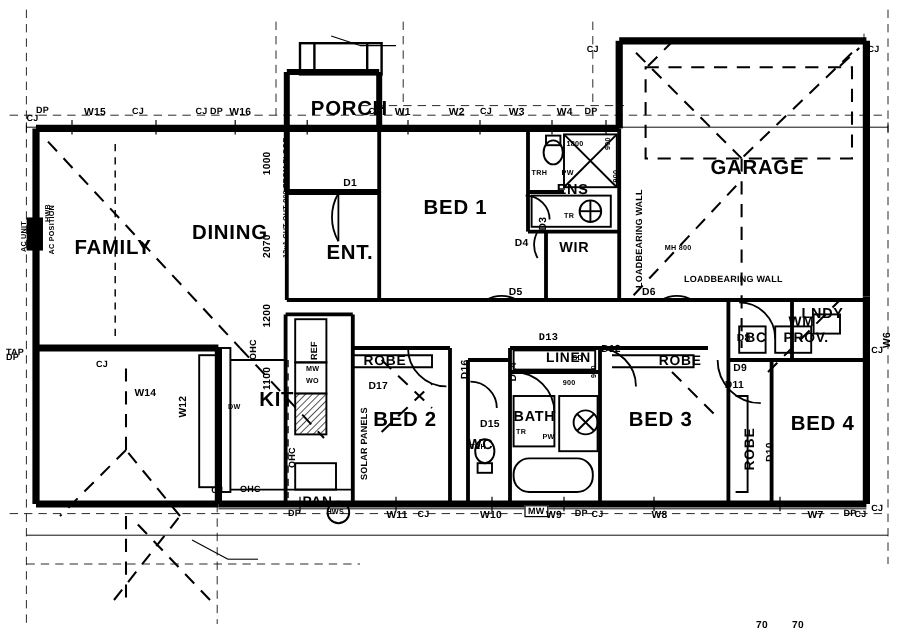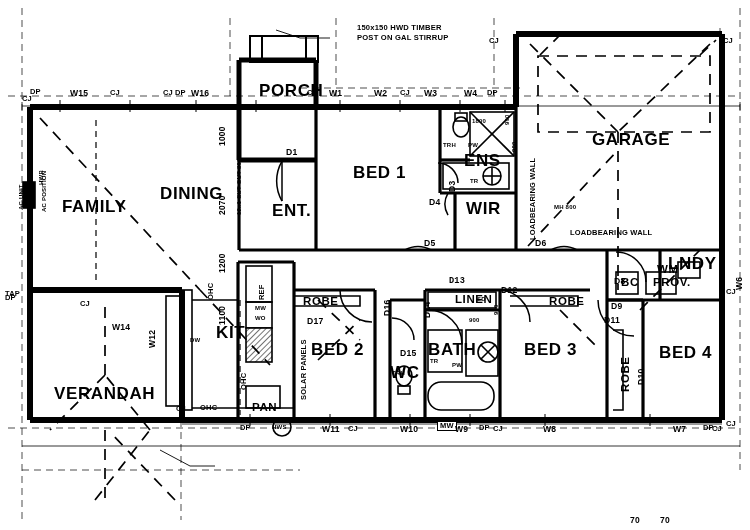--- a/index.html
+++ b/index.html
@@ -3,21 +3,21 @@
 <meta charset="utf-8">
 <style>
   html,body{margin:0;padding:0;background:#ffffff;}
   body{width:750px;height:530px;overflow:hidden;
        font-family:"Liberation Sans","DejaVu Sans",sans-serif;color:#000;}
   #plan{position:relative;width:750px;height:530px;background:#fff;}
   #svgroot{position:absolute;left:0;top:0;width:750px;height:530px;}
 
   .lbl{position:absolute;white-space:nowrap;line-height:1;letter-spacing:0.2px;}
   .room{font-size:17px;font-weight:700;letter-spacing:0.6px;}
-  .room.sm{font-size:17px;}
+  .room.sm{font-size:12px;}
   .room.xs{font-size:11.5px;font-weight:700;}
   .tiny{font-size:7.5px;font-weight:700;}
   .tiny6{font-size:6px;font-weight:700;}
   .dim{font-size:8.5px;font-weight:700;}
   .note{font-size:7.6px;font-weight:700;line-height:1.32;}
   .win{font-size:8.6px;font-weight:700;}
   .door{font-size:8.6px;font-weight:700;}
   .rot90{transform-origin:0 0;transform:rotate(-90deg);}
   .boxed{border:1.3px solid #000;padding:0px 2px;background:#fff;}
 </style>
@@ -254,43 +254,38 @@
   </g>
 
   <g stroke="#000" stroke-width="0.9" fill="none">
     <line x1="300" y1="38" x2="330" y2="38"></line>
     <line x1="276" y1="30" x2="300" y2="38"></line>
     <line x1="190" y1="466" x2="215" y2="466"></line>
     <line x1="160" y1="450" x2="190" y2="466"></line>
   </g>
 </svg>
 
-<div class="lbl note" style="left:357px;top:23px;">
-  <div>150x150 HWD TIMBER</div>
-  <div>POST ON GAL STIRRUP</div>
-</div>
 
 <div class="lbl room" style="left:62px;top:198px;">FAMILY</div>
 <div class="lbl room" style="left:160px;top:185px;">DINING</div>
 <div class="lbl room" style="left:272px;top:202px;">ENT.</div>
 <div class="lbl room" style="left:259px;top:82px;">PORCH</div>
 <div class="lbl room" style="left:353px;top:164px;">BED 1</div>
 <div class="lbl room sm" style="left:464px;top:152px;">ENS</div>
 <div class="lbl room sm" style="left:466px;top:200px;">WIR</div>
 <div class="lbl room" style="left:592px;top:131px;text-align:center;">GARAGE</div>
-<div class="lbl room" style="left:54px;top:385px;">VERANDAH</div>
 <div class="lbl room" style="left:216px;top:324px;">KIT</div>
 <div class="lbl room" style="left:311px;top:341px;">BED 2</div>
 <div class="lbl room sm" style="left:428px;top:341px;">BATH</div>
 <div class="lbl room sm" style="left:390px;top:364px;">WC</div>
 <div class="lbl room" style="left:524px;top:341px;">BED 3</div>
 <div class="lbl room" style="left:659px;top:344px;">BED 4</div>
 <div class="lbl room sm" style="left:668px;top:255px;">LNDY</div>
 <div class="lbl room xs" style="left:438px;top:294px;margin-left:17px;">LINEN</div>
-<div class="lbl room xs" style="left:252px;top:402px;">PAN</div>
+<div class="lbl room xs" style="left:252px;top:414px;">PAN</div>
 
 <div class="lbl room xs" style="left:303px;top:296px;">ROBE</div>
 <div class="lbl room xs" style="left:549px;top:296px;">ROBE</div>
 <div class="lbl room xs rot90" style="left:620px;top:392px;">ROBE</div>
 
 <div class="lbl tiny rot90" style="left:529px;top:240px;">LOADBEARING WALL</div>
 <div class="lbl tiny" style="left:570px;top:229px;">LOADBEARING WALL</div>
 <div class="lbl tiny rot90" style="left:300px;top:400px;">SOLAR PANELS</div>
 
 <div class="lbl tiny rot90" style="left:258px;top:300px;">REF</div>

